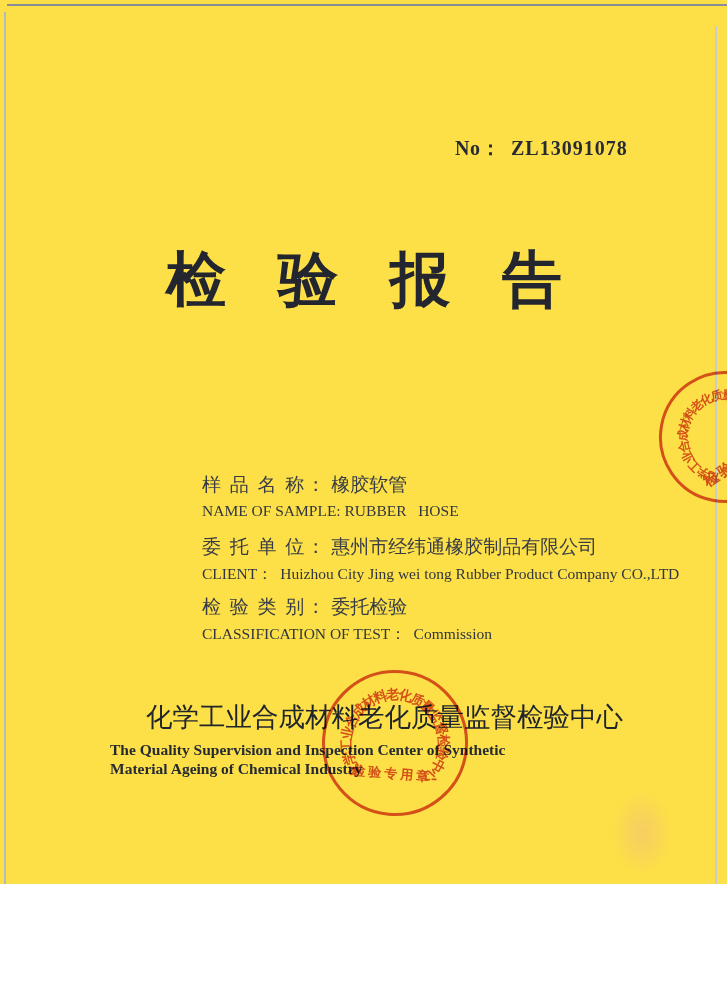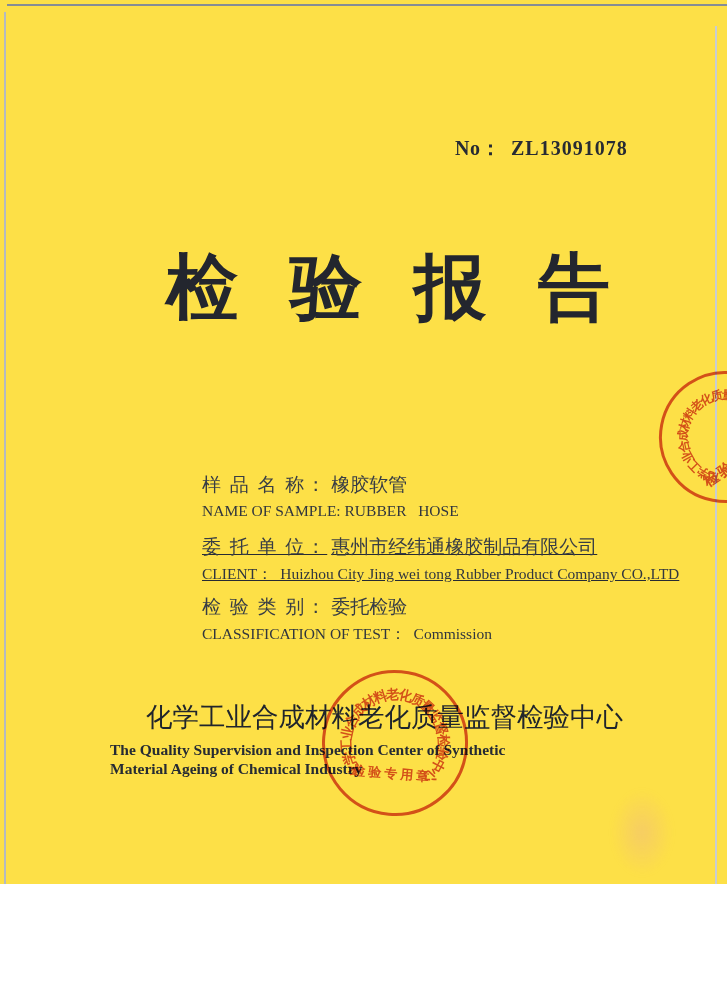--- a/index.html
+++ b/index.html
@@ -13,32 +13,32 @@
   
   .edge { position:absolute; background:#9aa1a8; }
   .edge-top   { left:7px;  top:4px;   width:720px; height:2px; background:#868d95; }
   .edge-left  { left:4px;  top:12px;  width:2px;  height:988px; background:#b4bac0; }
   .edge-right { left:715px; top:26px; width:2px;  height:974px; background:#c8cdd1; }
 
   .no-line { position:absolute; left:455px; top:135px; font-size:20px; font-weight:bold;
              letter-spacing:0.5px; white-space:nowrap; }
   .no-line .no-val { margin-left:10px; letter-spacing:1px; }
 
-  .title-cn { position:absolute; left:166px; top:240px; font-size:72px; font-weight:bold;
+  .title-cn { position:absolute; left:166px; top:240px; font-size:60px; font-weight:bold;
               letter-spacing:52px; white-space:nowrap; color:#23262e; }
   .title-en { position:absolute; left:288px; top:333px; font-size:23px; font-weight:bold;
               letter-spacing:2.5px; word-spacing:16px; white-space:nowrap; color:#23262e; }
 
   .field { position:absolute; left:202px; white-space:nowrap; }
   .field .cn { font-size:19px; color:#383d45; }
   .field .cn .lbl { letter-spacing:2px; }
   .field .cn .val { margin-left:4px; }
   .field .en { font-size:15.5px; color:#31363e; margin-top:4px; white-space:pre; }
   .field-1 { top:472px; }
-  .field-2 { top:534px;text-decoration:underline; }
+  .field-2 { top:534px; }
   .field-3 { top:594px; }
 
   .org-cn { position:absolute; left:146px; top:699px; font-size:26.5px; font-weight:normal;
             white-space:nowrap; color:#20252c; }
   .org-en { position:absolute; left:110px; top:740px; width:550px; text-align:left;
             font-size:15.5px; font-weight:bold; line-height:19px; color:#262b33; }
 
   
   .seal { position:absolute; mix-blend-mode:multiply; opacity:.88; }
   .seal, .seal * { color:#d0453e; }

